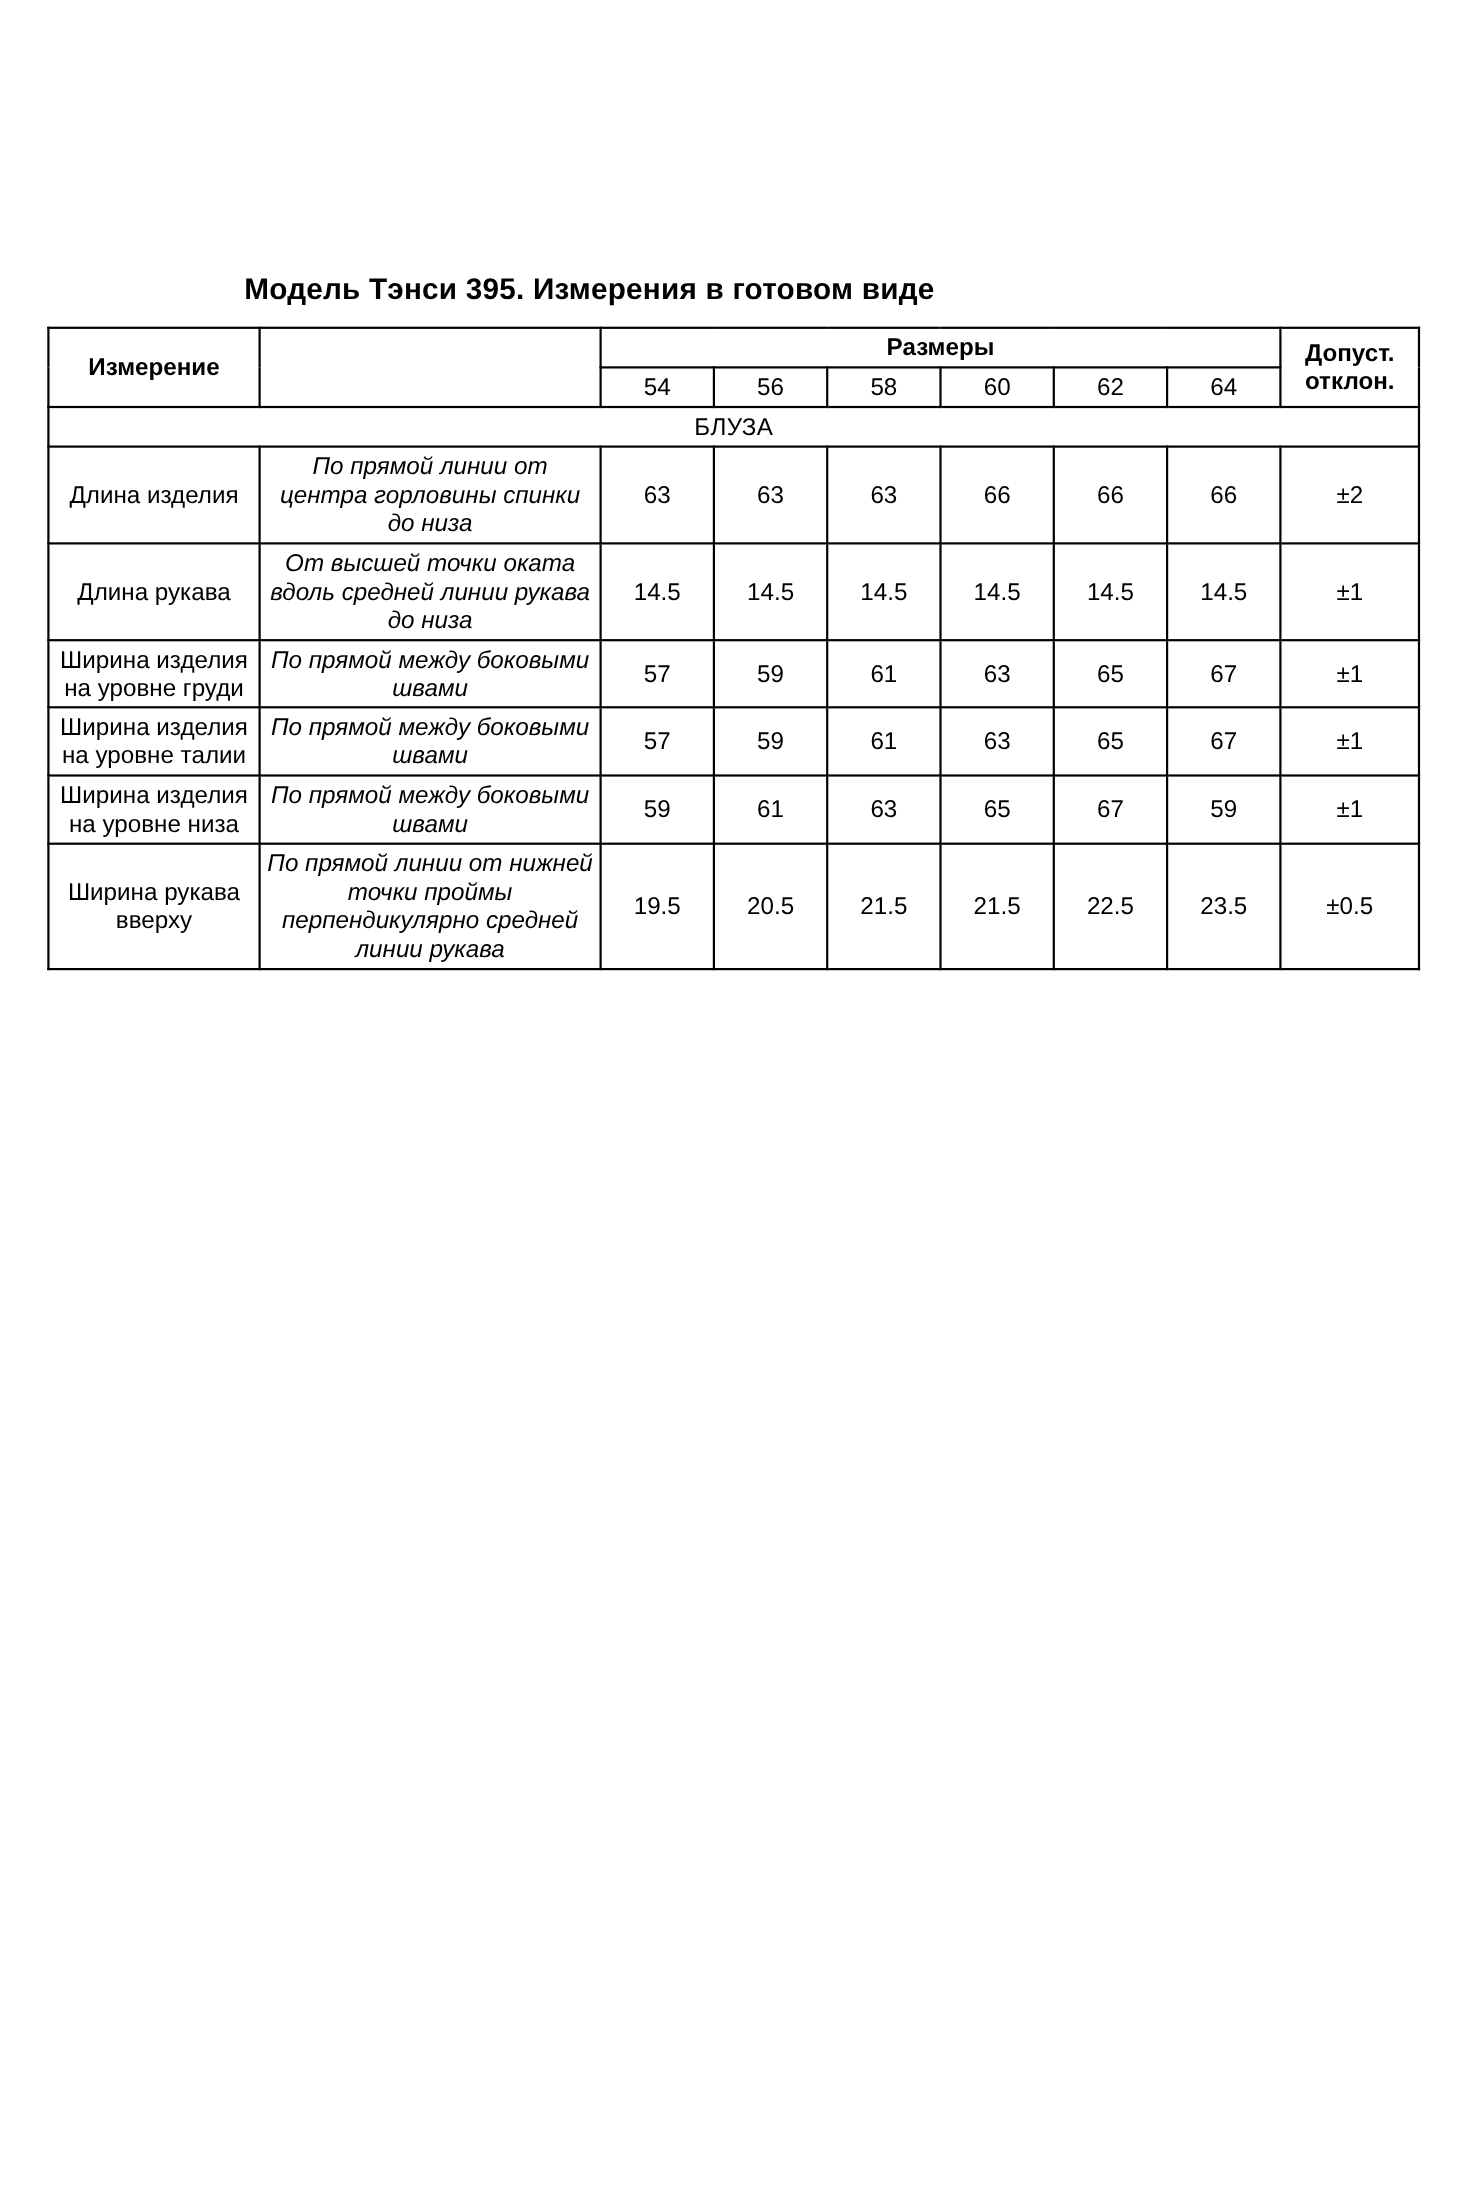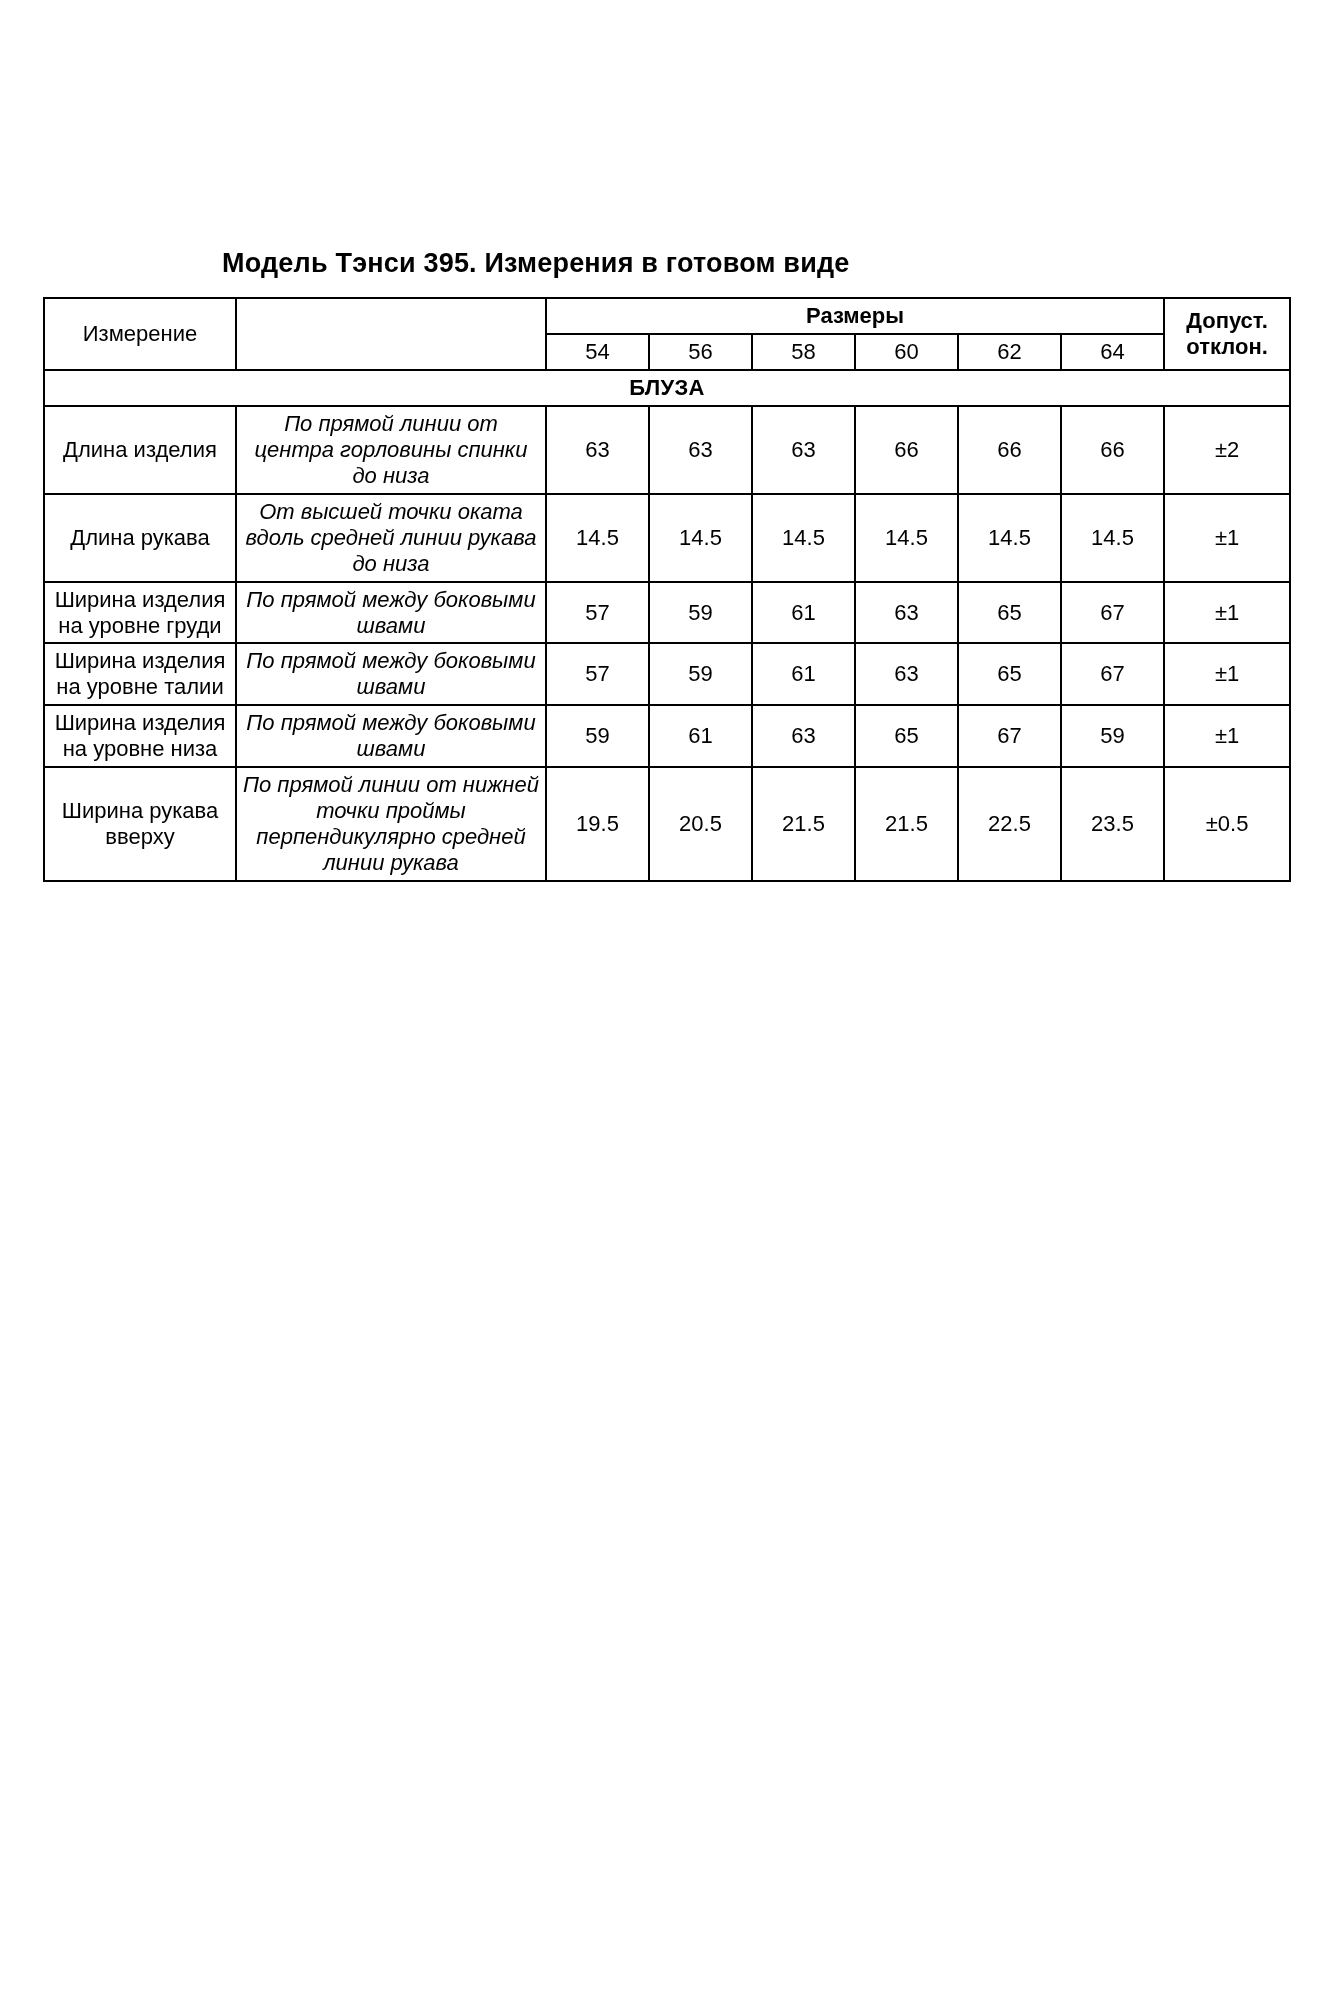--- a/index.html
+++ b/index.html
@@ -47,40 +47,40 @@
     vertical-align: middle;
     font-size: 22px;
     line-height: 1.18;
   }
   col.c-name  { width: 192px; }
   col.c-desc  { width: 310px; }
   col.c-size  { width: 103px; }
   col.c-dev   { width: 126px; }
 
   .hdr-meas {
-    font-weight: normal;
+    font-weight: bold;
     font-size: 24px;
   }
   .hdr-sizes {
     font-weight: bold;
     font-size: 25px;
     border-radius: 11px;
   }
   .hdr-size-num {
     font-weight: normal;
     font-size: 25px;
   }
   .hdr-dev {
     font-weight: bold;
     font-size: 21px;
     line-height: 1.25;
     margin-top: 32px;
   }
   .section-row td {
-    font-weight: bold;
+    font-weight: normal;
     font-size: 22px;
     letter-spacing: 0.3px;
     padding: 3px 5px;
   }
   .cell-name {
     font-size: 22px;
     line-height: 1.22;
   }
   .cell-desc {
     font-style: italic;

